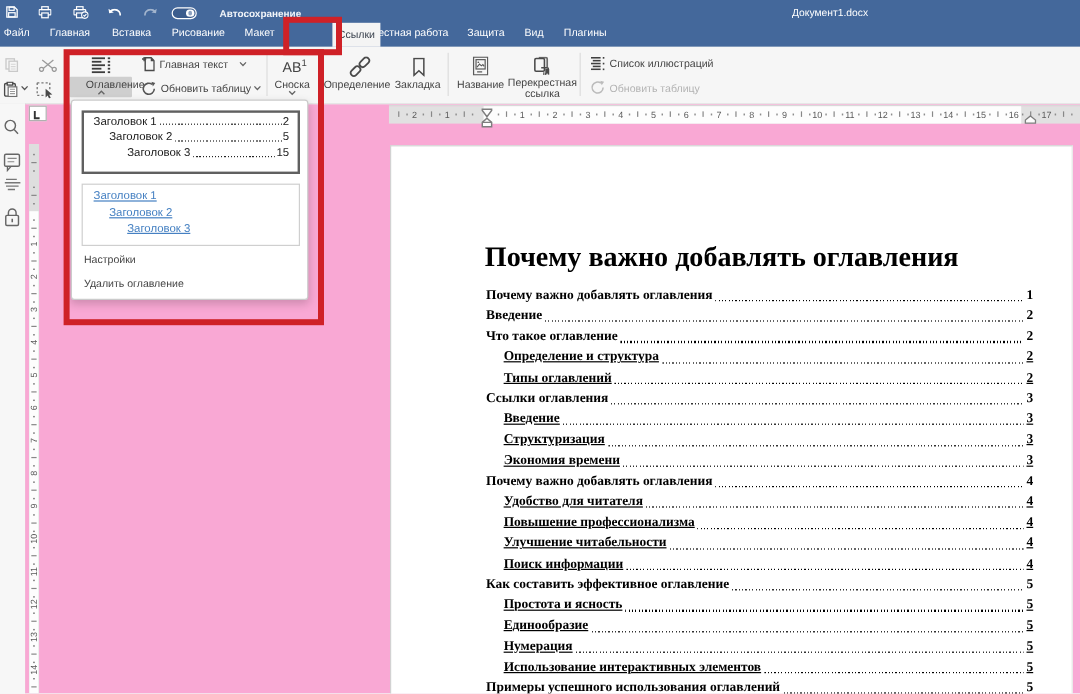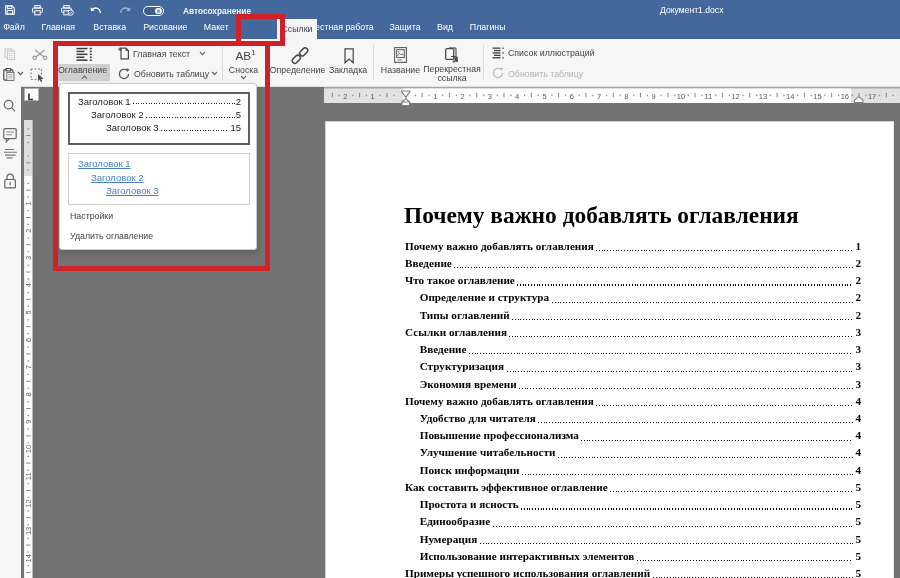--- a/index.html
+++ b/index.html
@@ -9,28 +9,28 @@
 #activetab { left:241px; top:19px; width:40px; height:20px; background:#f4f4f4; text-align:center; font-size:8.8px; color:#39414d; line-height:20px;margin-left:36px; }
 #doctitle { left:660px; top:4.8px; font-size:8.6px; color:#fff; }
 #autosave { left:183px; top:6.2px; font-size:8.3px; color:#f2f5f9;font-weight:bold; }
 #ribbon { left:0; top:39px; width:900px; height:48px; background:#f6f6f6; border-bottom:1px solid #e2e2e2; }
 .rlabel { position:absolute; font-size:8.8px; color:#444; white-space:nowrap; }
 .rlabel.ctr { transform:translateX(-50%); text-align:center; }
 .sep { position:absolute; top:44px; height:36px; width:1px; background:#dcdcdc; }
 #tocbtn { left:58px; top:64px; width:52px; height:17px; background:#cfcfcf; border-radius:1px; }
 #leftbar { left:0; top:86px; width:22.3px; height:492px; background:#f7f7f7; border-right:1px solid #d9d9d9; }
 #lbox { left:24px; top:88px; width:14.5px; height:13px; background:#fff; border:1px solid #b0b0b0; }
-#canvas { left:21px; top:87px; width:879px; height:491px; background:#737373; }
+#canvas { left:21px; top:87px; width:879px; height:491px; background:#f9a8d4; }
 #page { position:absolute; left:304px; top:34px; width:569px; height:458px; background:#fff; border-left:1px solid #d2d2d2; border-top:1px solid #d2d2d2; border-right:1px solid #e6e6e6; }
 #docttl { position:absolute; left:78px; top:80.2px; font-family:"Liberation Serif", serif; font-weight:bold; font-size:23.4px; color:#000; white-space:nowrap; }
 .trow { position:absolute; left:79px; width:456px; height:17.35px; display:flex; align-items:baseline; font-family:"Liberation Serif", serif; font-weight:bold; font-size:11.2px; color:#000; white-space:nowrap; }
 .trow .tx { flex:0 0 auto; }
 .trow .ld { flex:1 1 auto; height:1.2px; align-self:flex-end; margin:0 2px 5.9px 2.5px; background-image:repeating-linear-gradient(to right,#000 0 1px,transparent 1px 2.8px); }
 .trow .pg { flex:0 0 auto; }
-.ind2 { padding-left:14.7px; }
+.ind2 { padding-left:14.7px;text-decoration:underline; }
 #dropdown { left:59px; top:83px; width:198px; height:167px; background:#fff; border:1px solid #cbcbcb; border-radius:3px; box-shadow:0 3px 8px rgba(0,0,0,0.18); z-index:30; }
 #pbox1 { position:absolute; left:8px; top:8px; width:182px; height:53px; border:2px solid #606060; background:#fff; }
 #pbox2 { position:absolute; left:8px; top:69px; width:182px; height:52px; border:1px solid #cfcfcf; background:#fff; }
 .prow { position:absolute; display:flex; align-items:baseline; font-size:9.5px; color:#1a1a1a; white-space:nowrap; right:7px; }
 .prow .ld { flex:1 1 auto; height:1px; align-self:flex-end; margin:0 1px 2.5px 2px; background-image:repeating-linear-gradient(to right,#222 0 1px,transparent 1px 2.6px); }
 .plink { position:absolute; font-size:9.5px; color:#4580c2; text-decoration:underline; white-space:nowrap; }
 .mitem { position:absolute; left:10px; font-size:8.8px; color:#444; }
 .redbox { position:absolute; border:5px solid #cf2127; z-index:40; }
 #redtab { left:236px; top:14px; width:49px; height:32px; }
 #redgrp { left:53px; top:41px; width:217px; height:230px; }
@@ -138,21 +138,21 @@
         <rect x="0.5" y="9.5" width="8" height="1.5"></rect>
         <rect x="0.5" y="12.4" width="11" height="1.5"></rect>
         <rect x="13.8" y="0.8" width="2" height="1.5"></rect>
         <rect x="13.8" y="3.7" width="2" height="1.5"></rect>
         <rect x="13.8" y="6.6" width="2" height="1.5"></rect>
         <rect x="13.8" y="9.5" width="2" height="1.5"></rect>
         <rect x="13.8" y="12.4" width="2" height="1.5"></rect>
       </g>
     </svg>
   </div>
-<div class="rlabel" style="left:58px;top:65px;width:76px;text-align:left">Оглавление</div>
+<div class="rlabel" style="left:58px;top:65px;width:76px;text-align:center">Оглавление</div>
 <div class="icon" style="left:81px;top:75px">
     <svg width="7" height="5" viewBox="0 0 7 5">
       <path d="M1 3.6 L3.5 1 L6 3.6" fill="none" stroke="#666" stroke-width="1.1"></path>
     </svg>
   </div>
 <div class="icon" style="left:118px;top:47px">
     <svg width="11" height="13" viewBox="0 0 11 13">
       <path d="M3 1.2 h5 l2.4 2.4 v8.2 h-7.4 z" fill="none" stroke="#4a4a4a" stroke-width="1.2"></path>
       <path d="M7.6 1.2 l2.8 2.8 l-2.8 0 z" fill="#4a4a4a"></path>
       <path d="M2.1 0.4 v3.6 M0.3 2.2 h3.6" stroke="#4a4a4a" stroke-width="1.2"></path>

